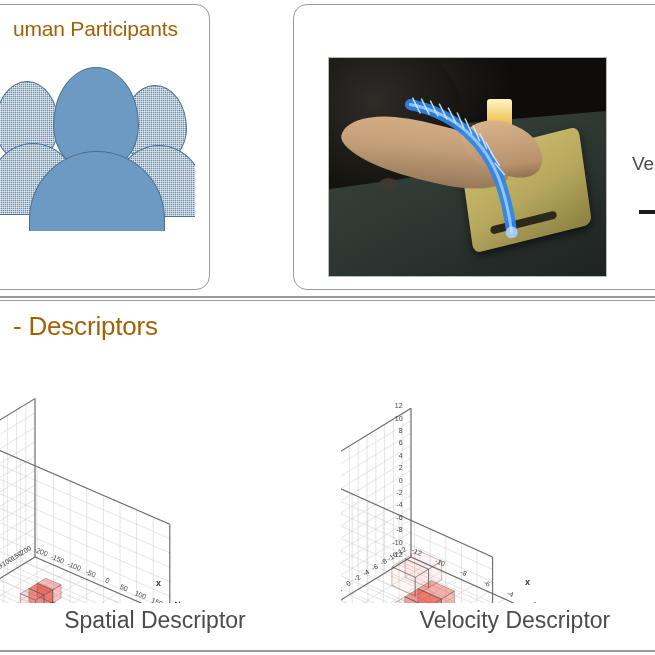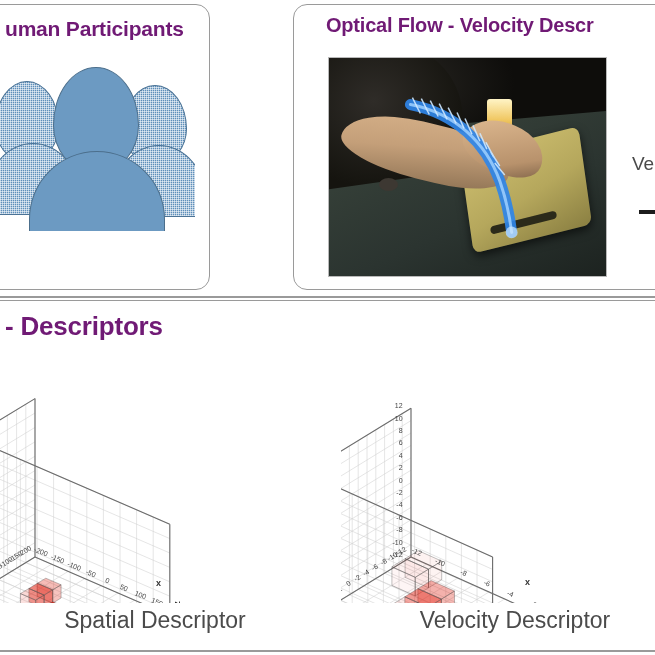--- a/index.html
+++ b/index.html
@@ -18,25 +18,26 @@
   
   .panel {
     position: absolute;
     background: #ffffff;
     border: 1.4px solid #9a9a9a;
     border-radius: 14px;
     box-sizing: border-box;
   }
   .panel-title {
     position: absolute;
-    color: #701a75;
-    font-weight: bold;
+    color: #a16207;
+    font-weight: normal;
     font-family: "Liberation Sans", sans-serif;
     white-space: nowrap;
     letter-spacing: -0.2px;
+    margin-left: 8px;
   }
 
   
   #panel-participants {
     left: -58px;
     top: 4px;
     width: 268px;
     height: 286px;
   }
   #participants-title {
@@ -257,21 +258,20 @@
 
     <div class="silhouette" style="left:38px; bottom:0; width:118px; height:164px;">
       <div class="sil-head solid" style="left:16px; top:0; width:84px; height:102px;"></div>
       <div class="sil-body solid" style="left:-8px; top:84px; width:134px; height:84px;"></div>
     </div>
   </div>
 </div>
 
 <div class="panel" id="panel-opticalflow">
 
-  <div class="panel-title" id="opticalflow-title">Optical Flow - Velocity Descr</div>
 
   <div id="flow-photo">
     <div class="ph-table"></div>
     <div class="ph-dark-torso"></div>
     <div class="ph-board">
       <div class="ph-board-slot"></div>
     </div>
     <div class="ph-arm"></div>
     <div class="ph-wrist"></div>
     <div class="ph-candle"></div>

